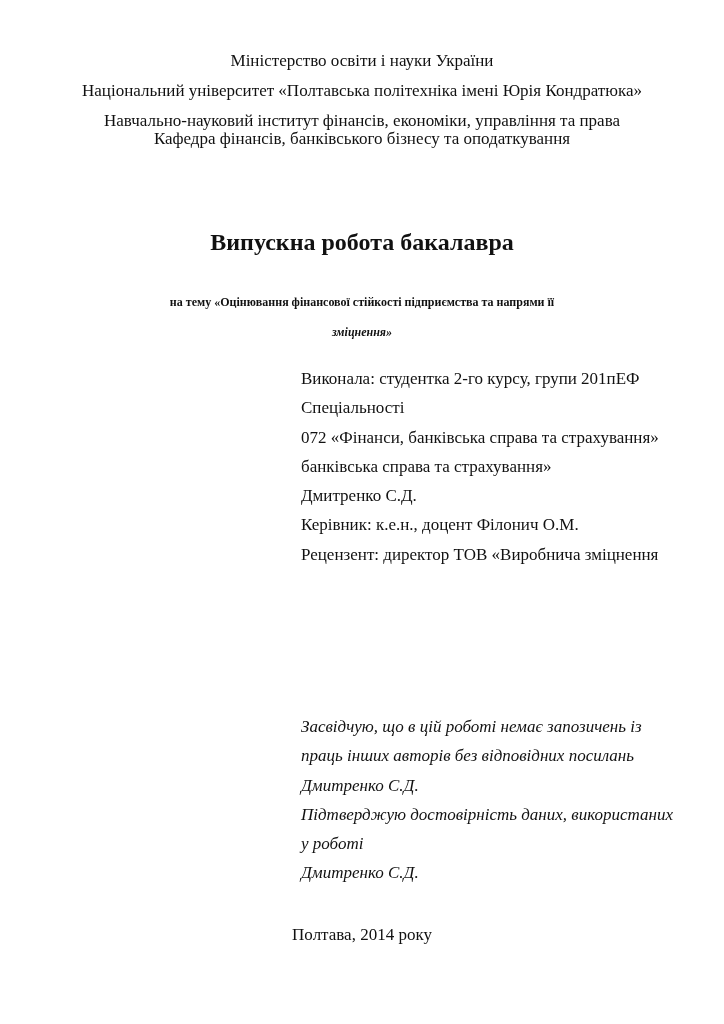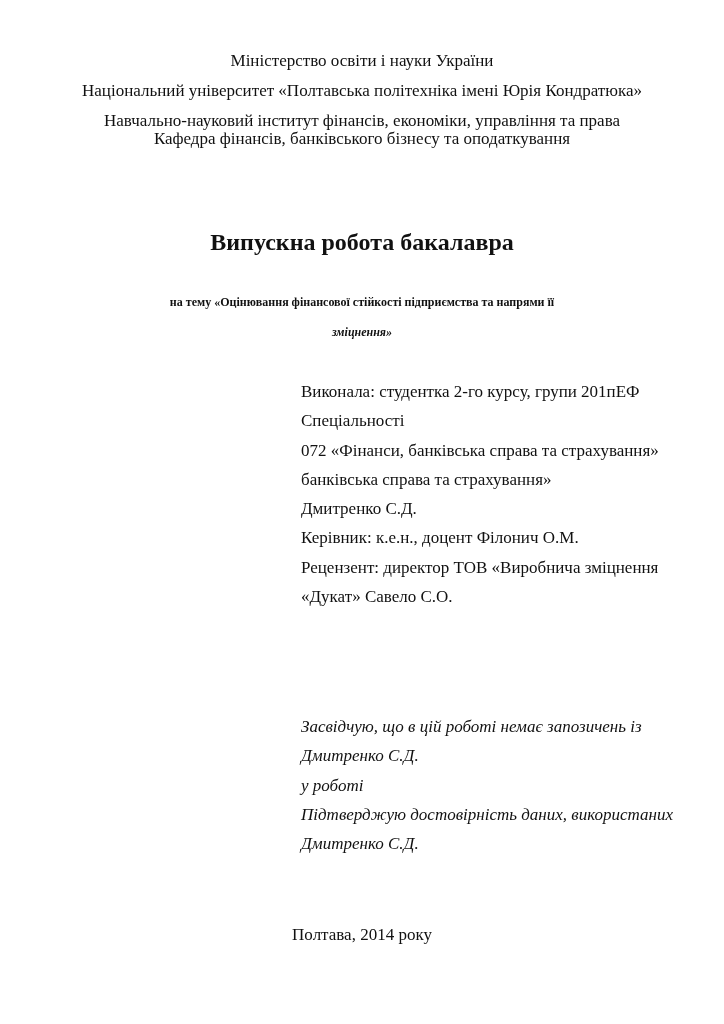--- a/index.html
+++ b/index.html
@@ -24,34 +24,34 @@
     <div class="center" style="top:129px;">Кафедра фінансів, банківського бізнесу та оподаткування</div>
   </div>
 
   <div class="center bold title" style="top:229px;">Випускна робота бакалавра</div>
 
   <div>
     <div class="center bold topic" style="top:295px;">на тему «Оцінювання фінансової стійкості підприємства та напрями її</div>
     <div class="center bold topic" style="top:325px;font-style:italic;">зміцнення»</div>
   </div>
 
-  <div class="right" style="top:377px;">
+  <div class="right" style="top:364px;">
     <div>Виконала: студентка 2-го курсу, групи 201пЕФ</div>
     <div>Спеціальності</div>
     <div>072 «Фінанси, банківська справа та страхування»</div>
     <div>банківська справа та страхування»</div>
     <div>Дмитренко С.Д.</div>
     <div>Керівник: к.е.н., доцент Філонич О.М.</div>
     <div>Рецензент: директор ТОВ «Виробнича зміцнення</div>
-    <div>«Дукат» Савело С.О.</div>
   </div>
 
   <div class="right" style="top:712px;font-style:italic;">
     <div>Засвідчую, що в цій роботі немає запозичень із</div>
+    <div>праць інших авторів без відповідних посилань</div>
     <div>Дмитренко С.Д.</div>
+    <div>Підтверджую достовірність даних, використаних</div>
     <div>у роботі</div>
-    <div>Підтверджую достовірність даних, використаних</div>
     <div>Дмитренко С.Д.</div>
   </div>
 
   <div class="center" style="top:925px;">Полтава, 2014 року</div>
 
 </div>
 
 </body></html>

